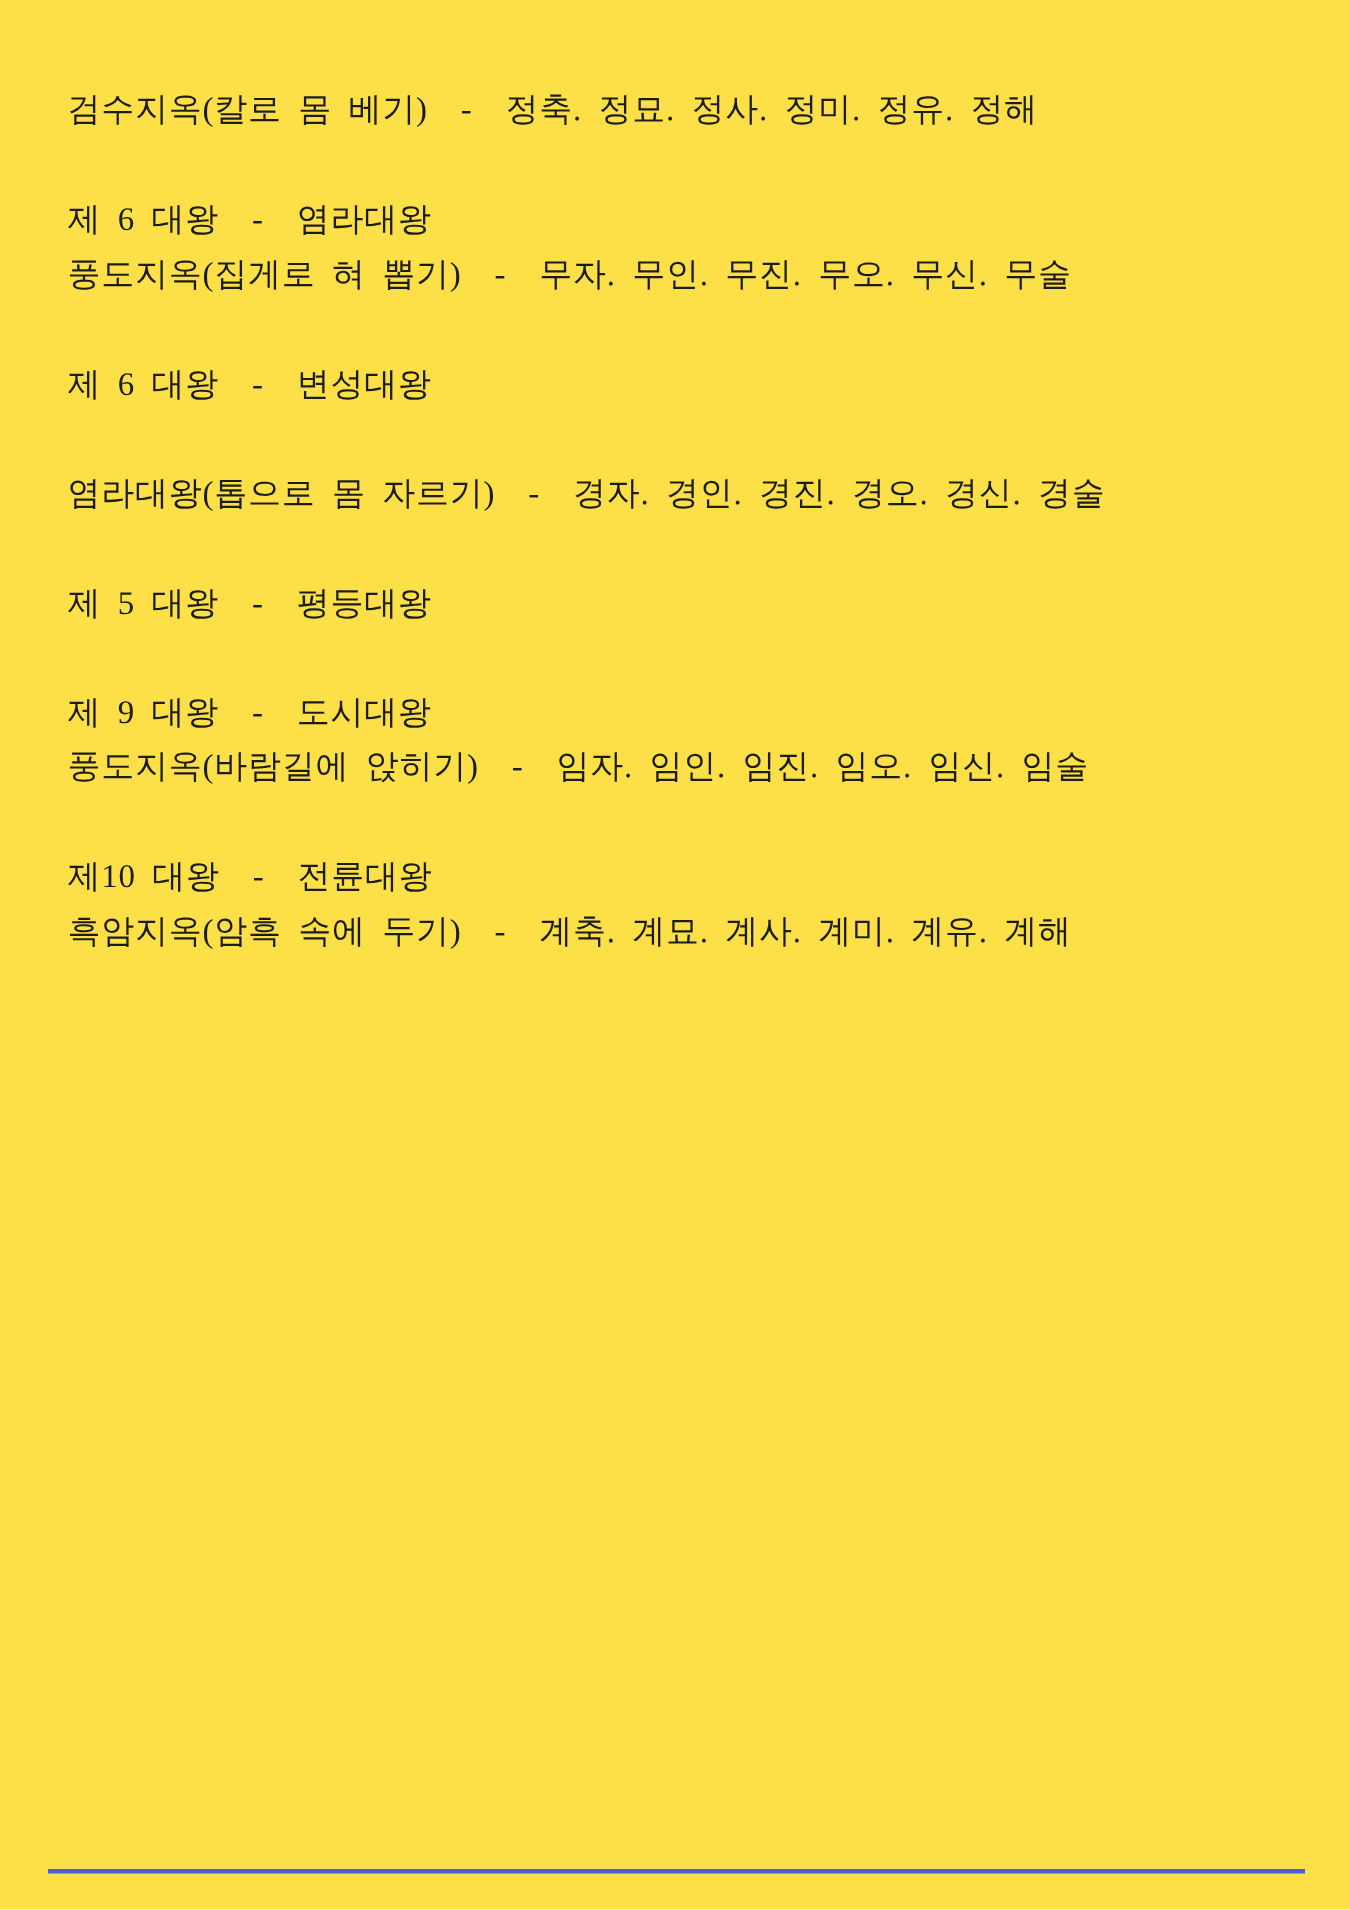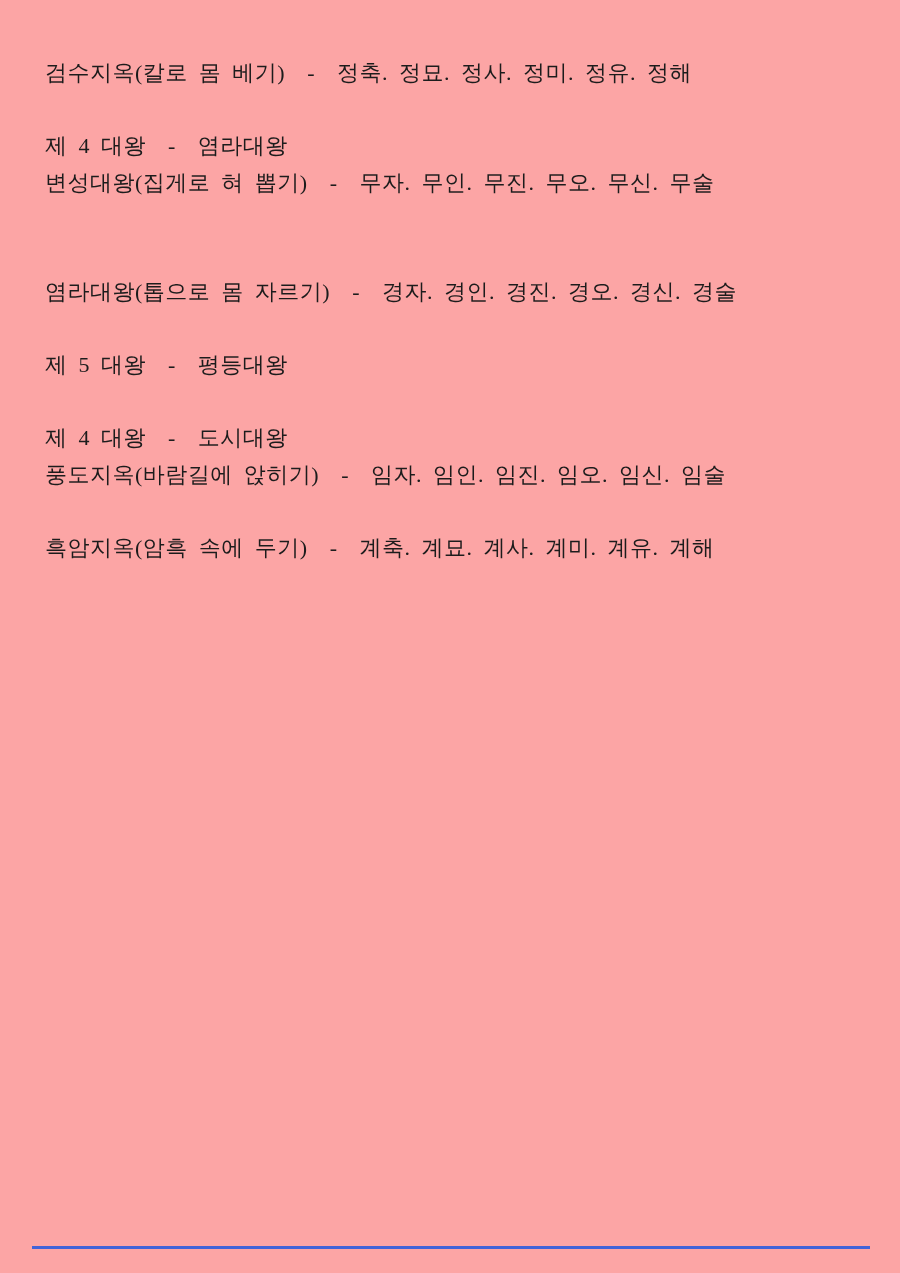--- a/index.html
+++ b/index.html
@@ -38,31 +38,33 @@
     left: 32px;
     top: 1246px;
     width: 838px;
     height: 3px;
     background: #4263d8;
   }
 </style>
 </head>
 <body>
 
-<div class="page" style="background: #fca5a5;">
+<div class="page" style="background: #fde047;">
   <div class="doc-lines" style="color: rgb(28, 28, 28);">
       <div class="line">검수지옥(칼로 몸 베기)  -  정축. 정묘. 정사. 정미. 정유. 정해</div>
       <div class="blank-line"></div>
-      <div class="line">제 4 대왕  -  염라대왕</div>
-      <div class="line">변성대왕(집게로 혀 뽑기)  -  무자. 무인. 무진. 무오. 무신. 무술</div>
+      <div class="line">제 6 대왕  -  염라대왕</div>
+      <div class="line">풍도지옥(집게로 혀 뽑기)  -  무자. 무인. 무진. 무오. 무신. 무술</div>
       <div class="blank-line"></div>
+      <div class="line">제 6 대왕  -  변성대왕</div>
       <div class="blank-line"></div>
       <div class="line">염라대왕(톱으로 몸 자르기)  -  경자. 경인. 경진. 경오. 경신. 경술</div>
       <div class="blank-line"></div>
       <div class="line">제 5 대왕  -  평등대왕</div>
       <div class="blank-line"></div>
-      <div class="line">제 4 대왕  -  도시대왕</div>
+      <div class="line">제 9 대왕  -  도시대왕</div>
       <div class="line">풍도지옥(바람길에 앉히기)  -  임자. 임인. 임진. 임오. 임신. 임술</div>
       <div class="blank-line"></div>
+      <div class="line">제10 대왕  -  전륜대왕</div>
       <div class="line">흑암지옥(암흑 속에 두기)  -  계축. 계묘. 계사. 계미. 계유. 계해</div>
     </div>
   <div class="bottom-divider" style="background: rgb(66, 99, 216);"></div>
 </div>
 
 </body></html>

